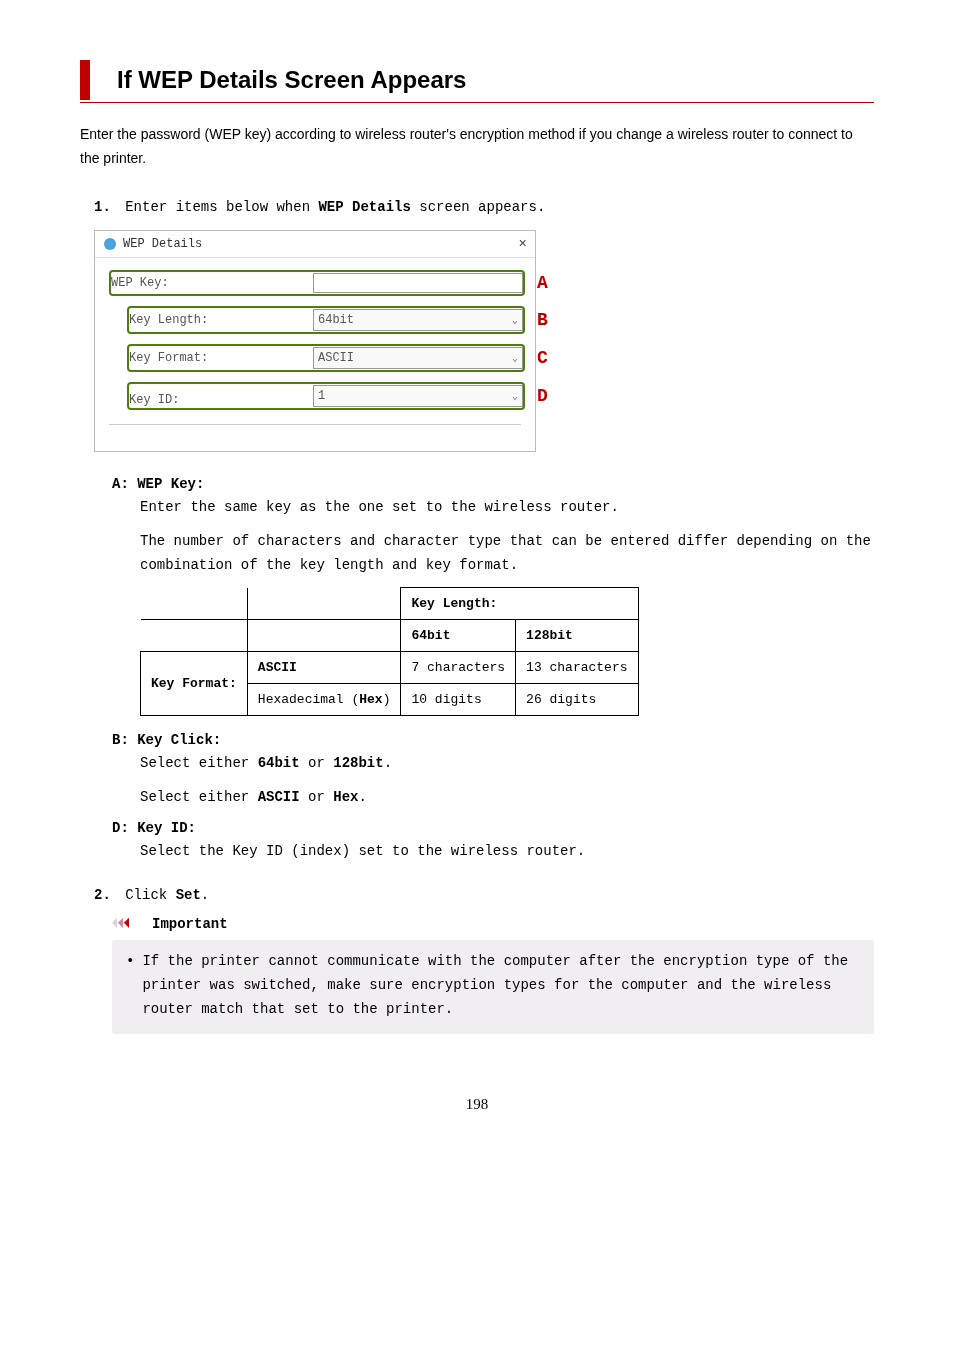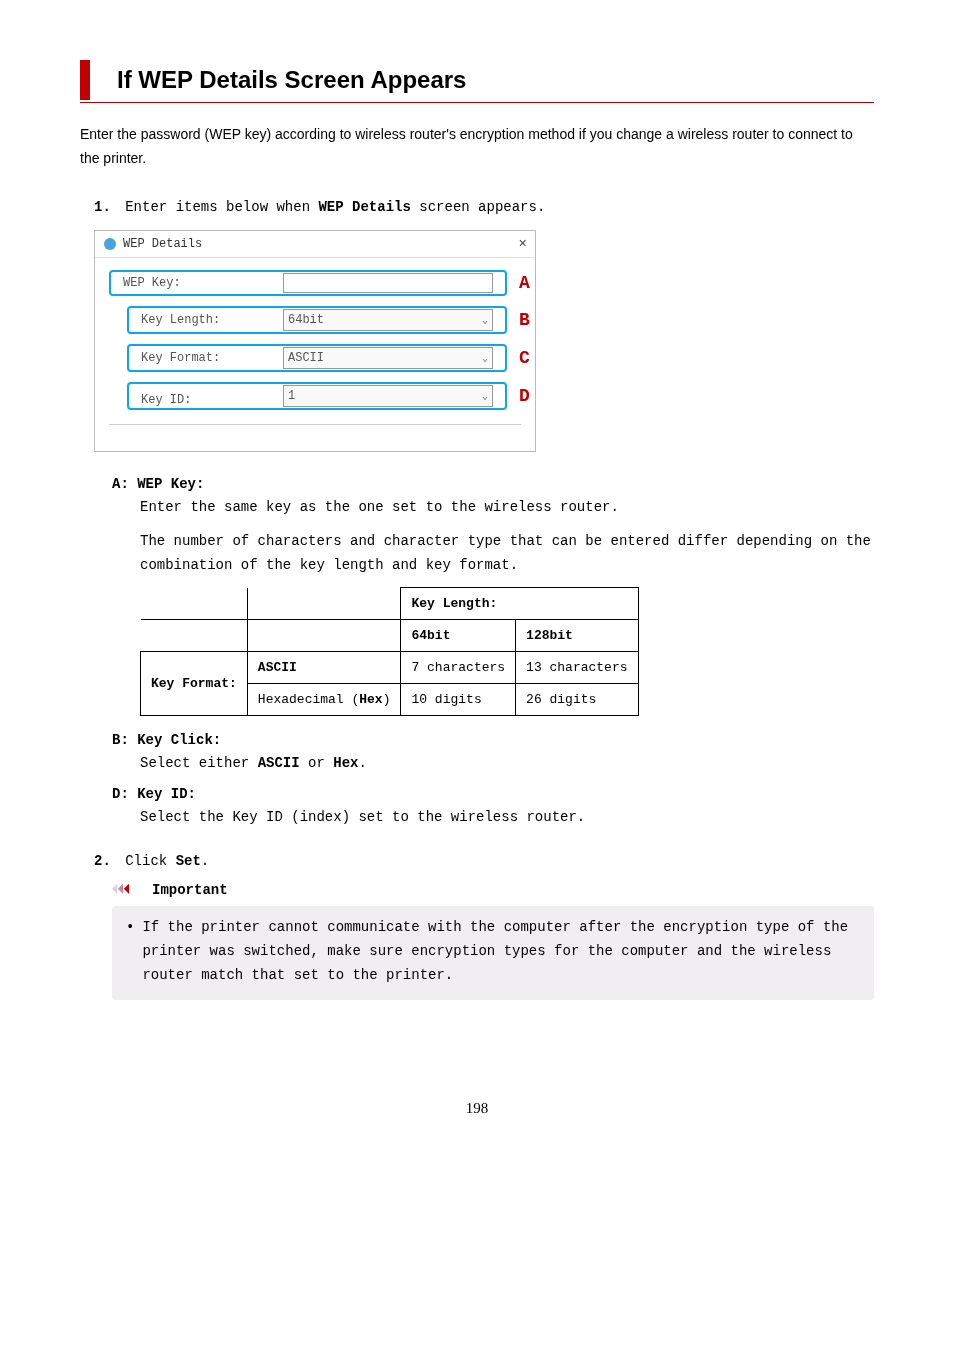--- a/index.html
+++ b/index.html
@@ -72,25 +72,26 @@
     padding: 12px 14px 14px 14px;
     color: #555;
     font-size: 12px;
   }
   .row-label {
     display: inline-block;
     width: 160px;
     vertical-align: middle;
   }
   .callout {
-    border: 2px solid #0ea5e9;
+    border: 2px solid #4d7c0f;
     border-radius: 4px;
-    padding: 1px 12px;
+    padding: 1px 0;
     display: inline-block;
     vertical-align: middle;
+    gap: 42px;
   }
   .cbox {
     display: flex;
     align-items: center;
     margin-bottom: 10px;
     position: relative;
   }
   .indent1 { padding-left: 18px; }
   .field-input {
     width: 210px;
@@ -191,21 +192,21 @@
     line-height: 1.7;
   }
   .bullet-row {
     display: flex;
   }
   .bullet-dot {
     margin-right: 8px;
   }
   .page-num {
     text-align: center;
-    margin-top: 100px;
+    margin-top: 62px;
     font-family: "Times New Roman", serif;
     font-size: 15px;
   }
 </style>
 </head>
 <body>
 
 <div class="title-block">
   <div class="title-inner">If WEP Details Screen Appears</div>
 </div>
@@ -311,20 +312,23 @@
           <td>
             <span>Hexadecimal (</span><b>Hex</b><span>)</span>
           </td>
           <td>10 digits</td>
           <td>26 digits</td>
         </tr>
       </tbody>
         </table>
 
       <div class="def-label">B: Key Click:</div>
+      <div class="def-body">
+        <span>Select either </span><b>64bit</b><span> or </span><b>128bit</b><span>.</span>
+      </div>
 
       <div class="def-body">
         <span>Select either </span><b>ASCII</b><span> or </span><b>Hex</b><span>.</span>
       </div>
 
       <div class="def-label">D: Key ID:</div>
       <div class="def-body">Select the Key ID (index) set to the wireless router.</div>
     </div>
   </li>
 

